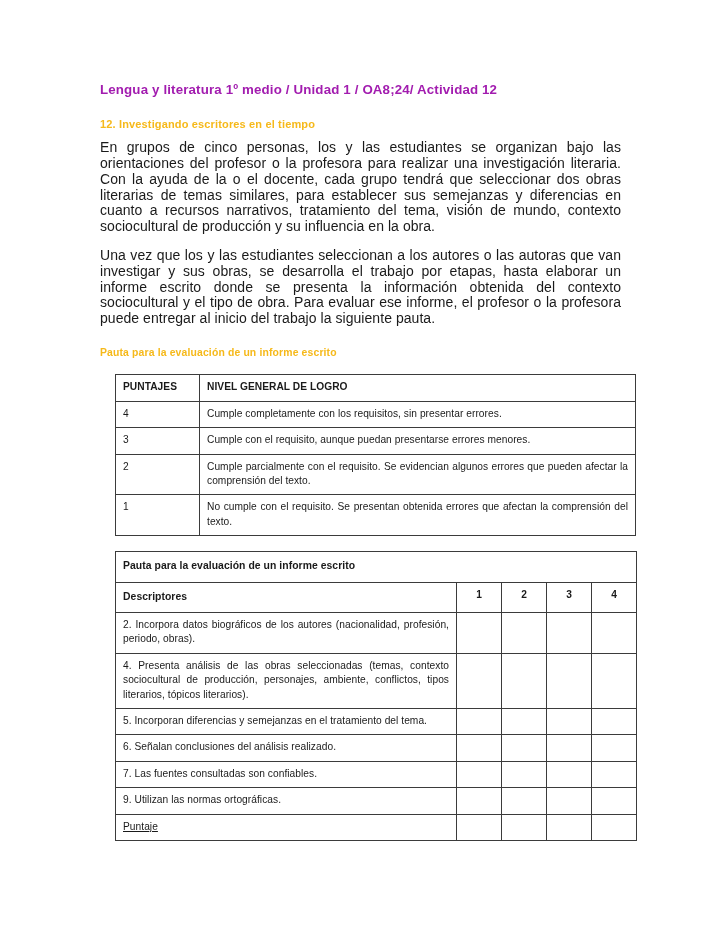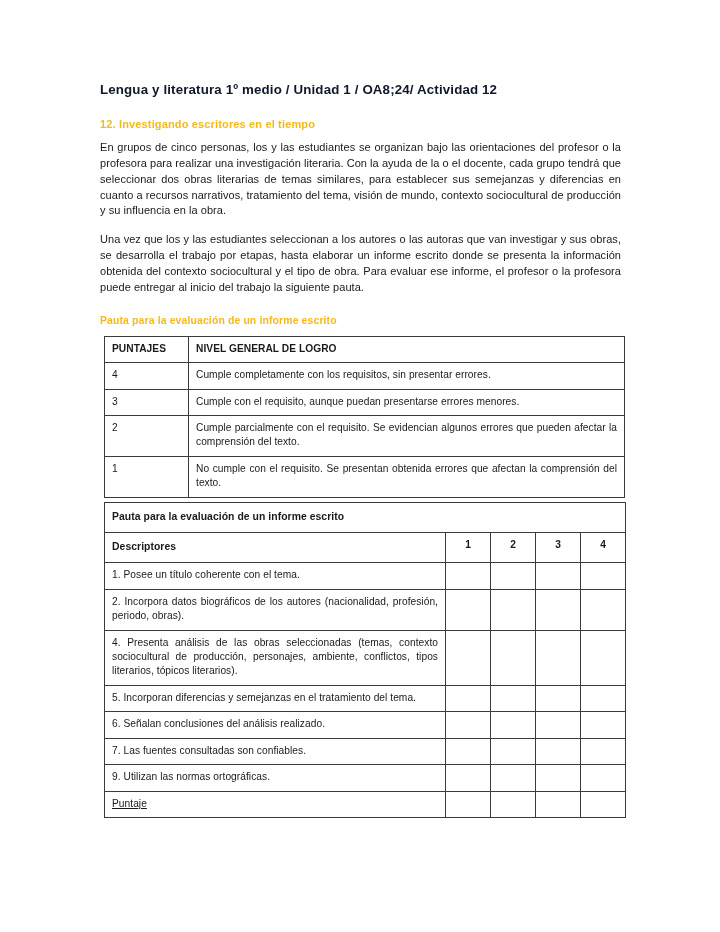--- a/index.html
+++ b/index.html
@@ -21,21 +21,21 @@
     box-sizing: border-box;
   }
   .content {
     position: absolute;
     left: 100px;
     top: 82px;
     width: 521px;
   }
 
   .doc-title {
-    color: #0f172a;
+    color: #a21caf;
     font-size: 13.3px;
     font-weight: bold;
     letter-spacing: 0.15px;
     line-height: 1.2;
     margin: 0 0 20px 0;
   }
   .activity-subtitle {
     color: #f6b91a;
     font-size: 11px;
     font-weight: bold;
@@ -46,35 +46,35 @@
   .section-heading {
     color: #f6b91a;
     font-size: 10.4px;
     font-weight: bold;
     letter-spacing: 0.15px;
     line-height: 1.2;
     margin: 0 0 8px 0;
   }
 
   p.body-par {
-    font-size: 11px;
+    font-size: 14px;
     line-height: 15.8px;
     text-align: justify;
     margin: 0 0 13px 0;
     letter-spacing: 0.05px;
   }
   p.body-par.last {
     margin-bottom: 20px;
   }
 
   table.rubric {
     border-collapse: collapse;
     width: 521px;
     table-layout: fixed;
-    margin: 4px;
+    margin: 15px;
   }
   table.rubric td, table.rubric th {
     border: 1px solid #3b3b3b;
     padding: 5px 7px 6px 7px;
     font-size: 10.2px;
     line-height: 14.4px;
     vertical-align: top;
     text-align: left;
     font-weight: normal;
     letter-spacing: 0.05px;
@@ -172,27 +172,20 @@
         </tr>
         <tr>
           <td class="banner">Descriptores</td>
           <td class="num-head">1</td>
           <td class="num-head">2</td>
           <td class="num-head">3</td>
           <td class="num-head">4</td>
         </tr>
 
         <tr>
-          <td class="desc-cell">1. Posee un título coherente con el tema.</td>
-          <td class="blank-cell"></td>
-          <td class="blank-cell"></td>
-          <td class="blank-cell"></td>
-          <td class="blank-cell"></td>
-        </tr>
-        <tr>
           <td class="desc-cell">2. Incorpora datos biográficos de los autores (nacionalidad, profesión, periodo, obras).</td>
           <td class="blank-cell"></td>
           <td class="blank-cell"></td>
           <td class="blank-cell"></td>
           <td class="blank-cell"></td>
         </tr>
         <tr>
           <td class="desc-cell">4. Presenta análisis de las obras seleccionadas (temas, contexto sociocultural de producción, personajes, ambiente, conflictos, tipos literarios, tópicos literarios).</td>
           <td class="blank-cell"></td>
           <td class="blank-cell"></td>

